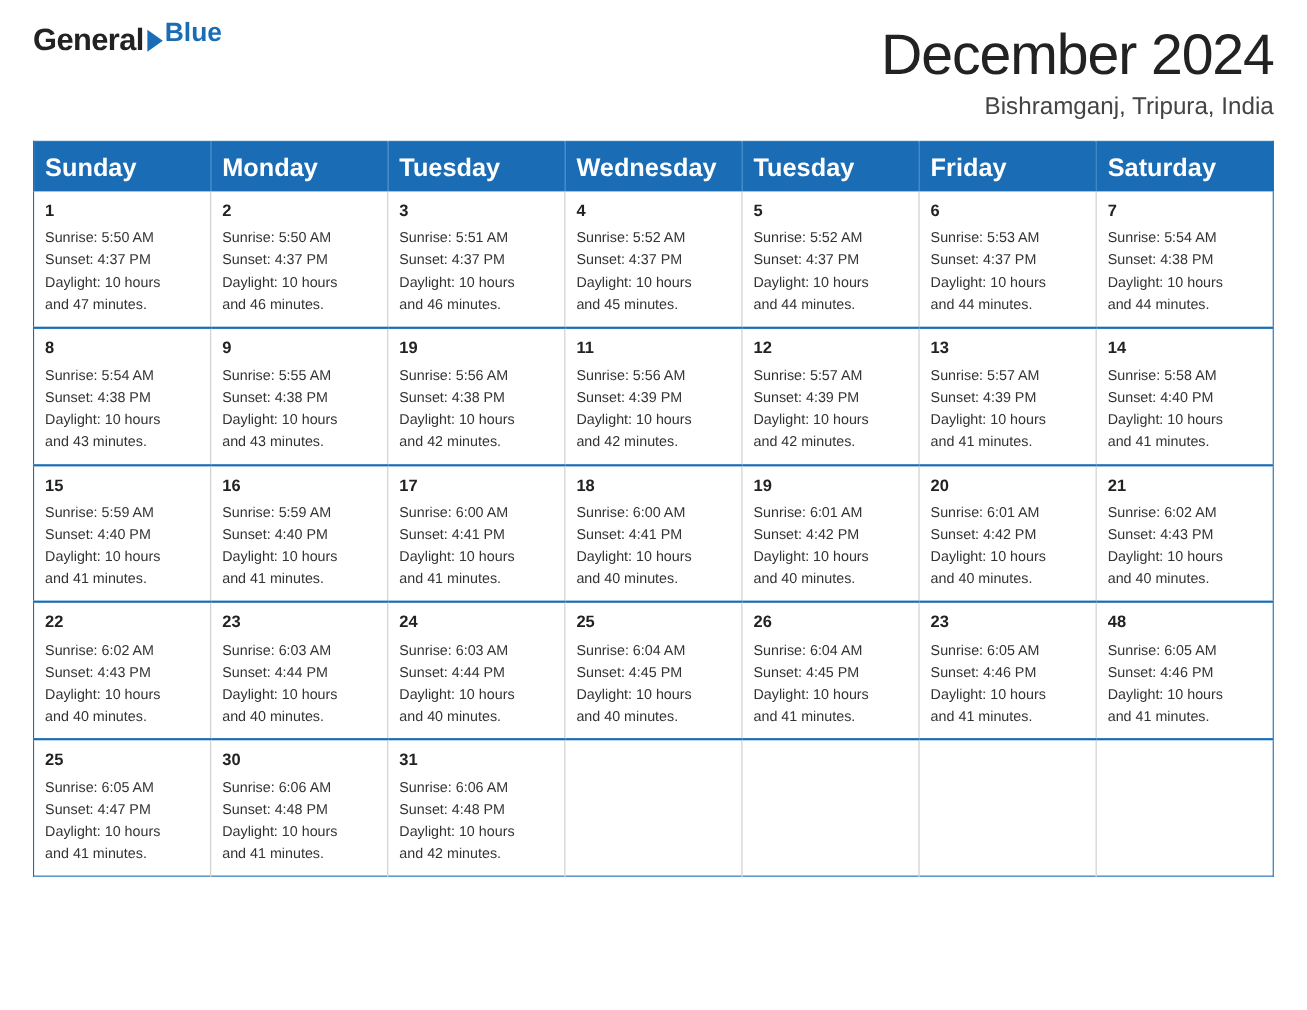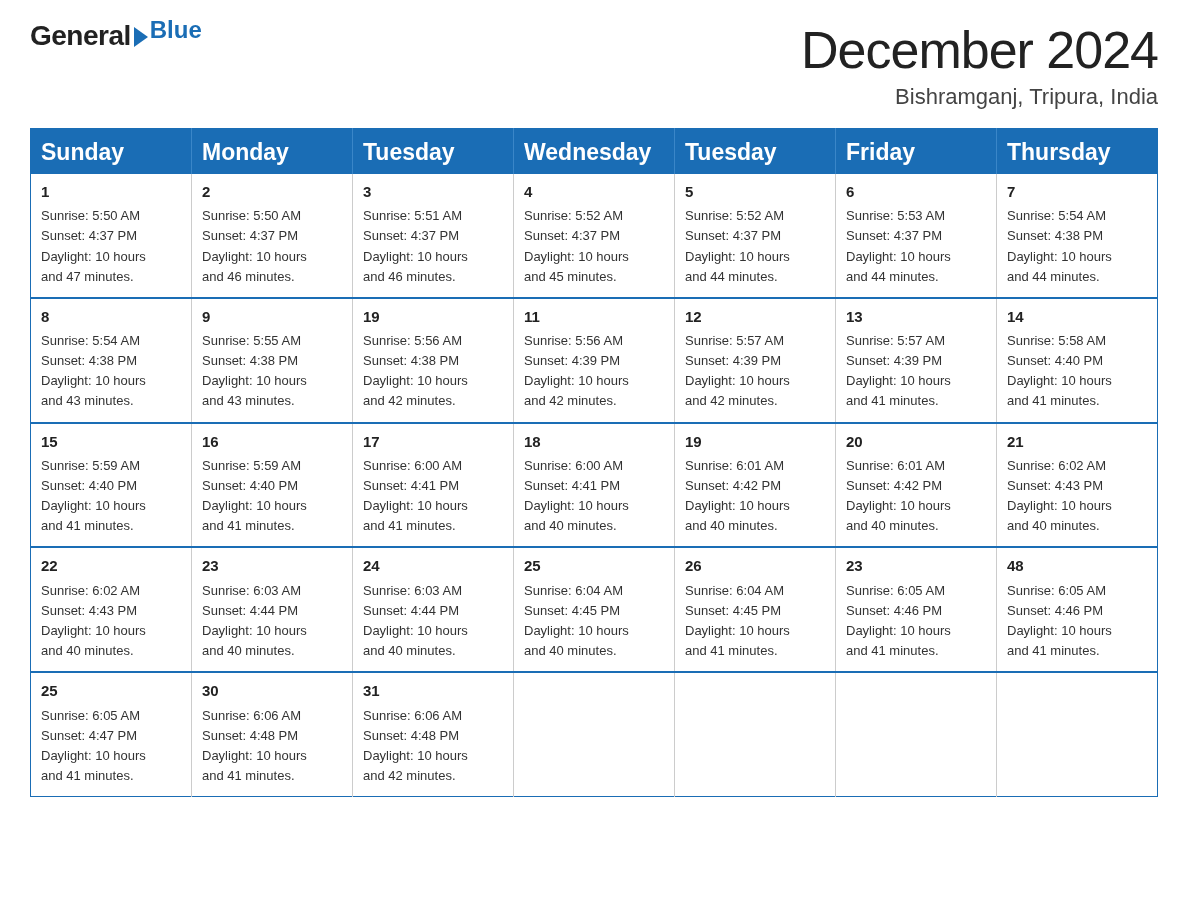--- a/index.html
+++ b/index.html
@@ -130,21 +130,21 @@
 
 <table class="calendar-table">
   <thead>
     <tr>
     <th>Sunday</th>
         <th>Monday</th>
         <th>Tuesday</th>
         <th>Wednesday</th>
         <th>Tuesday</th>
         <th>Friday</th>
-        <th>Thursday</th>
+        <th>Saturday</th>
       </tr>
   </thead>
   <tbody id="calendar-body">
   <tr>
         <td>
           <span class="day-num">1</span>
           <div class="day-info" style="white-space: pre-line;">Sunrise: 5:50 AM
 Sunset: 4:37 PM
 Daylight: 10 hours
 and 47 minutes.</div>

